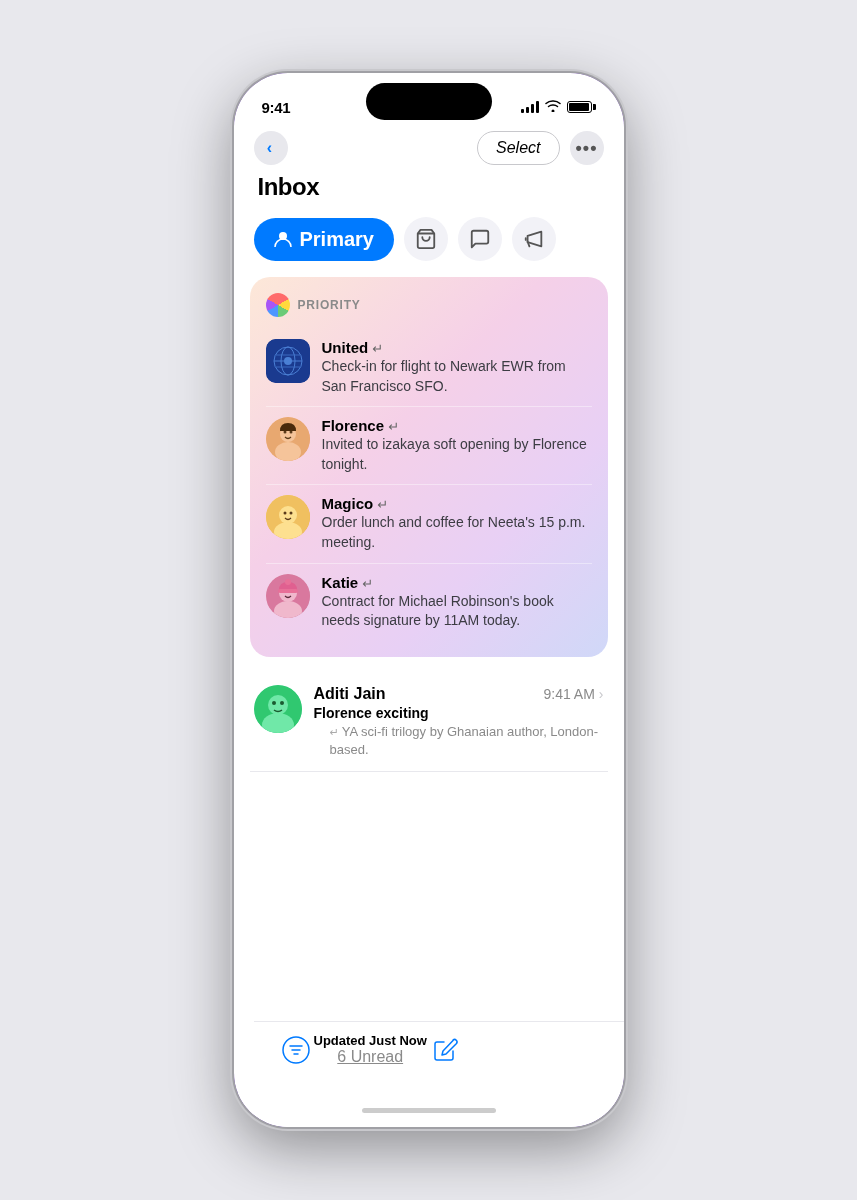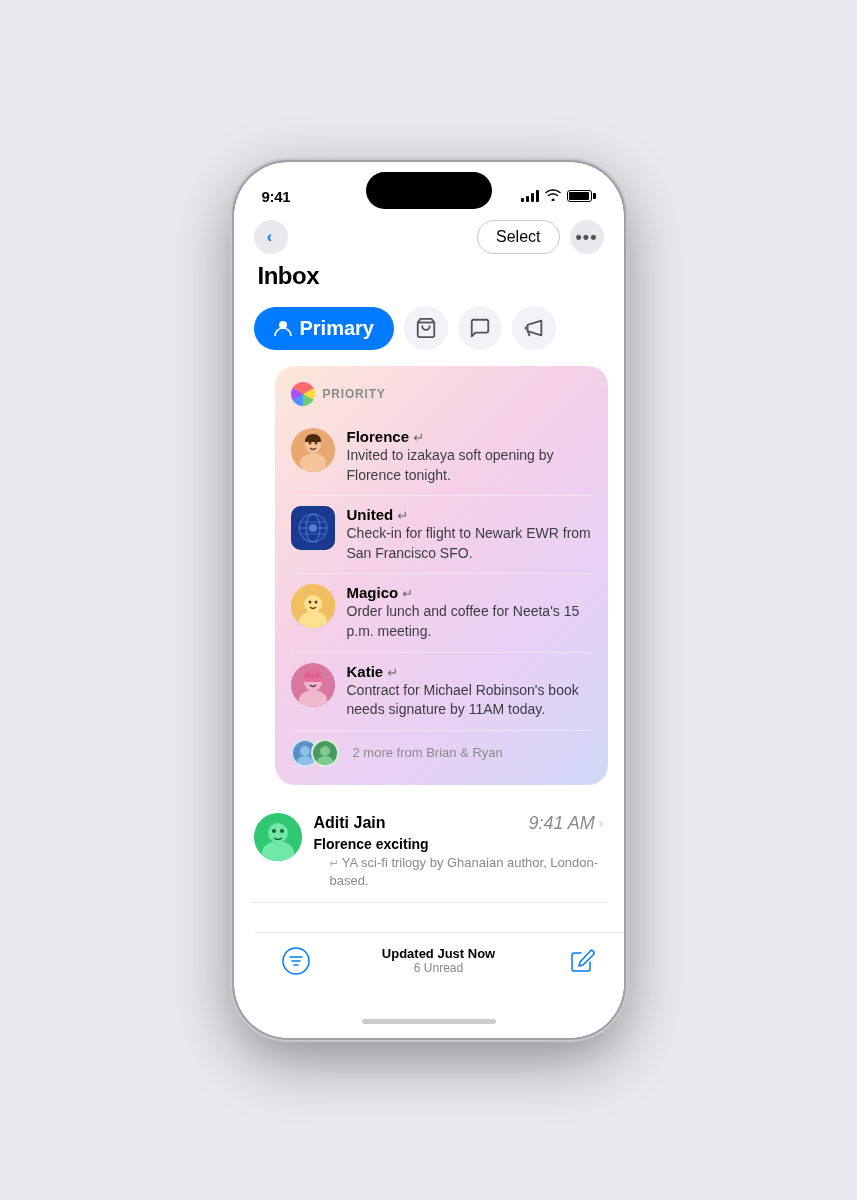--- a/index.html
+++ b/index.html
@@ -8,21 +8,21 @@
       background: #e8e8ed;
       display: flex;
       justify-content: center;
       align-items: center;
       min-height: 100vh;
       font-family: -apple-system, BlinkMacSystemFont, 'SF Pro Display', 'SF Pro Text', 'Helvetica Neue', sans-serif;
     }
 
     .phone-outer {
       width: 390px;
-      height: 876px;
+      height: 1054px;
       background: #4c1d95;
       border-radius: 54px;
       box-shadow:
         0 0 0 2px #a0a0a5,
         0 0 0 4px #c8c8cc,
         0 20px 60px rgba(0,0,0,0.4),
         inset 0 0 0 1px rgba(255,255,255,0.6);
       position: relative;
       overflow: hidden;
     }
@@ -178,20 +178,21 @@
 
     .select-button {
       padding: 7px 18px;
       border: 1.5px solid #c8c8cc;
       border-radius: 20px;
       background: #fff;
       font-size: 16px;
       color: #000;
       cursor: pointer;
       font-weight: 400;
+      font-style: italic;
     }
 
     .more-button {
       width: 34px;
       height: 34px;
       border-radius: 50%;
       background: #e8e8ed;
       display: flex;
       align-items: center;
       justify-content: center;
@@ -260,21 +261,20 @@
       padding: 0 16px;
     }
     .content-scroll::-webkit-scrollbar { display: none; }
 
     
     .priority-card {
       background: linear-gradient(135deg, #fde8d8 0%, #f5d0e8 40%, #e8d0f5 70%, #d0d8f8 100%);
       border-radius: 20px;
       padding: 16px;
       margin-bottom: 16px;
-      margin-left: 25px;
     }
 
     .priority-header {
       display: flex;
       align-items: center;
       gap: 8px;
       margin-bottom: 12px;
     }
 
     .priority-rainbow-icon {
@@ -419,23 +419,22 @@
       font-size: 16px;
       font-weight: 700;
       color: #000;
     }
     .email-time-row {
       display: flex;
       align-items: center;
       gap: 4px;
     }
     .email-time {
-      font-size: 18px;
+      font-size: 14px;
       color: #8a8a8a;
-      font-style: italic;
     }
     .chevron-right {
       font-size: 14px;
       color: #c8c8cc;
     }
     .email-subject {
       font-size: 14px;
       font-weight: 600;
       color: #000;
       margin-bottom: 2px;
@@ -447,21 +446,21 @@
       margin-left: 16px;
     }
 
     
     .bottom-bar {
       height: 72px;
       background: #fff;
       border-top: 1px solid #e8e8ed;
       display: flex;
       align-items: center;
-      justify-content: space-between;
+      justify-content: flex-start;
       padding: 0 24px 16px;
       flex-shrink: 0;
       margin-left: 20px;
     }
 
     .filter-icon-btn {
       width: 36px;
       height: 36px;
       display: flex;
       align-items: center;
@@ -471,22 +470,23 @@
 
     .update-info {
       text-align: center;
     }
     .update-title {
       font-size: 13px;
       font-weight: 600;
       color: #000;
     }
     .update-sub {
-      font-size: 12px;
+      font-size: 16px;
       color: #8a8a8a;
+      text-decoration: underline;
     }
 
     .compose-btn {
       width: 36px;
       height: 36px;
       display: flex;
       align-items: center;
       justify-content: center;
       cursor: pointer;
       color: #007aff;
@@ -587,55 +587,55 @@
 
     <div class="content-scroll">
 
       <div class="priority-card">
         <div class="priority-header">
           <div class="priority-rainbow-icon"></div>
           <span class="priority-label">PRIORITY</span>
         </div>
 
         <div class="priority-item">
+          <div class="avatar" style="border-radius:10px; background:#1a3a8f; overflow:hidden;">
+            <svg width="44" height="44" viewBox="0 0 44 44">
+              <rect width="44" height="44" fill="#1a3a8f" rx="10"></rect>
+
+              <circle cx="22" cy="22" r="14" fill="none" stroke="#4a7fd4" stroke-width="1"></circle>
+              <ellipse cx="22" cy="22" rx="7" ry="14" fill="none" stroke="#4a7fd4" stroke-width="1"></ellipse>
+              <line x1="8" y1="22" x2="36" y2="22" stroke="#4a7fd4" stroke-width="1"></line>
+              <line x1="10" y1="16" x2="34" y2="16" stroke="#4a7fd4" stroke-width="0.7"></line>
+              <line x1="10" y1="28" x2="34" y2="28" stroke="#4a7fd4" stroke-width="0.7"></line>
+              <circle cx="22" cy="22" r="4" fill="#4a7fd4"></circle>
+            </svg>
+          </div>
+          <div class="priority-item-text">
+            <span class="priority-sender">United </span><span style="font-size:13px; color:#666;">↵</span>
+            <div class="priority-preview">Check-in for flight to Newark EWR from San Francisco SFO.</div>
+          </div>
+        </div>
+
+        <div class="priority-item">
           <div class="avatar avatar-florence">
 
             <svg width="44" height="44" viewBox="0 0 44 44">
               <circle cx="22" cy="22" r="22" fill="#e8a870"></circle>
               <circle cx="22" cy="17" r="8" fill="#f5c49a"></circle>
               <ellipse cx="22" cy="35" rx="13" ry="10" fill="#f5c49a"></ellipse>
               <circle cx="19" cy="15" r="1.5" fill="#5a3a1a"></circle>
               <circle cx="25" cy="15" r="1.5" fill="#5a3a1a"></circle>
               <path d="M19 20 Q22 23 25 20" stroke="#5a3a1a" stroke-width="1.2" fill="none"></path>
 
               <path d="M14 14 Q14 6 22 6 Q30 6 30 14" fill="#4a2a0a"></path>
             </svg>
           </div>
           <div class="priority-item-text">
             <span class="priority-sender">Florence </span><span style="font-size:13px; color:#666;">↵</span>
             <div class="priority-preview">Invited to izakaya soft opening by Florence tonight.</div>
-          </div>
-        </div>
-
-        <div class="priority-item">
-          <div class="avatar" style="border-radius:10px; background:#1a3a8f; overflow:hidden;">
-            <svg width="44" height="44" viewBox="0 0 44 44">
-              <rect width="44" height="44" fill="#1a3a8f" rx="10"></rect>
-
-              <circle cx="22" cy="22" r="14" fill="none" stroke="#4a7fd4" stroke-width="1"></circle>
-              <ellipse cx="22" cy="22" rx="7" ry="14" fill="none" stroke="#4a7fd4" stroke-width="1"></ellipse>
-              <line x1="8" y1="22" x2="36" y2="22" stroke="#4a7fd4" stroke-width="1"></line>
-              <line x1="10" y1="16" x2="34" y2="16" stroke="#4a7fd4" stroke-width="0.7"></line>
-              <line x1="10" y1="28" x2="34" y2="28" stroke="#4a7fd4" stroke-width="0.7"></line>
-              <circle cx="22" cy="22" r="4" fill="#4a7fd4"></circle>
-            </svg>
-          </div>
-          <div class="priority-item-text">
-            <span class="priority-sender">United </span><span style="font-size:13px; color:#666;">↵</span>
-            <div class="priority-preview">Check-in for flight to Newark EWR from San Francisco SFO.</div>
           </div>
         </div>
 
         <div class="priority-item">
           <div class="avatar avatar-magico">
             <svg width="44" height="44" viewBox="0 0 44 44">
               <circle cx="22" cy="22" r="22" fill="#f0c060"></circle>
               <circle cx="22" cy="20" r="9" fill="#fde090"></circle>
               <ellipse cx="22" cy="37" rx="14" ry="10" fill="#fde090"></ellipse>
 
@@ -664,39 +664,20 @@
               <rect x="12" y="15" width="20" height="4" rx="2" fill="#e87098"></rect>
               <circle cx="22" cy="8" r="3" fill="#e87098"></circle>
             </svg>
           </div>
           <div class="priority-item-text">
             <span class="priority-sender">Katie </span><span style="font-size:13px; color:#666;">↵</span>
             <div class="priority-preview">Contract for Michael Robinson's book needs signature by 11AM today.</div>
           </div>
         </div>
 
-        <div class="more-from">
-          <div class="more-avatars">
-            <div class="mini-avatar mini-avatar-1">
-              <svg width="24" height="24" viewBox="0 0 24 24">
-                <circle cx="12" cy="12" r="12" fill="#5a90c8"></circle>
-                <circle cx="12" cy="10" r="5" fill="#8ac0e8"></circle>
-                <ellipse cx="12" cy="21" rx="8" ry="6" fill="#8ac0e8"></ellipse>
-              </svg>
-            </div>
-            <div class="mini-avatar mini-avatar-2">
-              <svg width="24" height="24" viewBox="0 0 24 24">
-                <circle cx="12" cy="12" r="12" fill="#4a9a60"></circle>
-                <circle cx="12" cy="10" r="5" fill="#80ca90"></circle>
-                <ellipse cx="12" cy="21" rx="8" ry="6" fill="#80ca90"></ellipse>
-              </svg>
-            </div>
-          </div>
-          <span class="more-from-text">2 more from Brian &amp; Ryan</span>
-        </div>
       </div>
 
       <div class="email-item">
         <div class="email-avatar avatar-aditi">
           <svg width="48" height="48" viewBox="0 0 48 48">
             <circle cx="24" cy="24" r="24" fill="#30c870"></circle>
             <circle cx="24" cy="20" r="10" fill="#70e8a8"></circle>
             <ellipse cx="24" cy="40" rx="16" ry="12" fill="#70e8a8"></ellipse>
             <circle cx="20" cy="18" r="2" fill="#1a5a30"></circle>
             <circle cx="28" cy="18" r="2" fill="#1a5a30"></circle>

